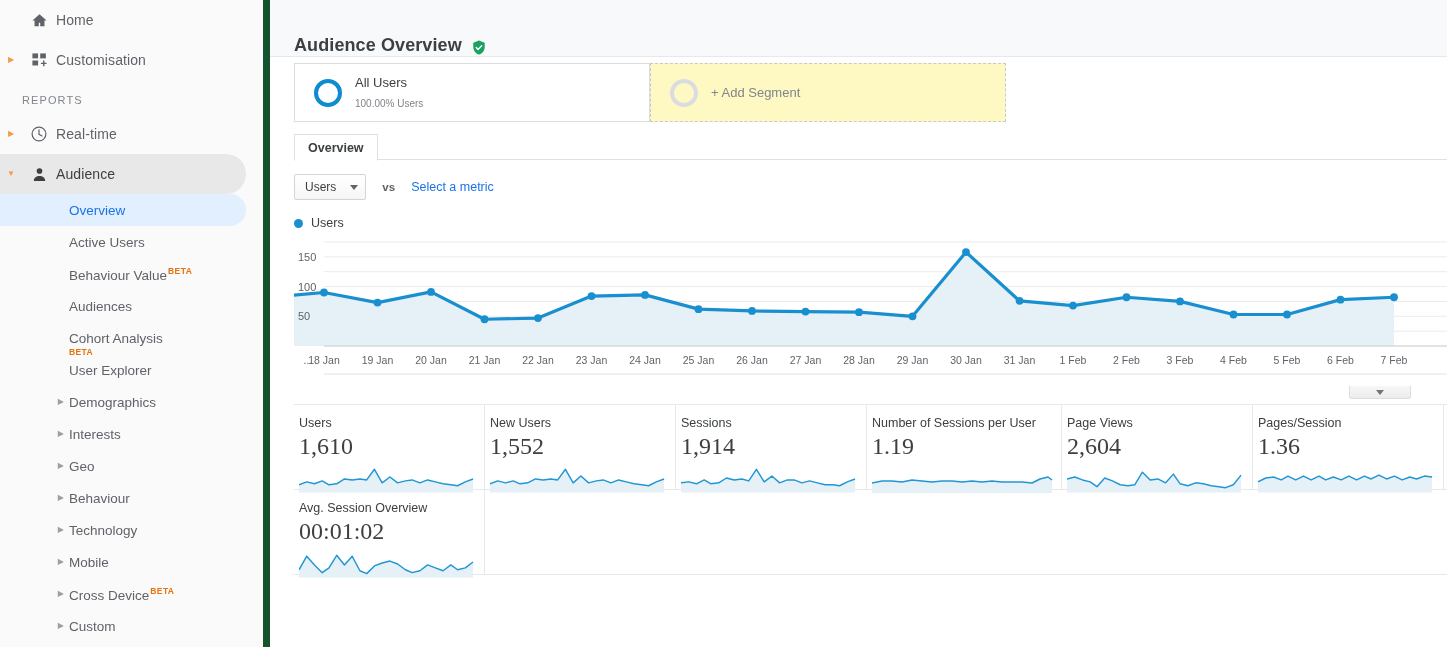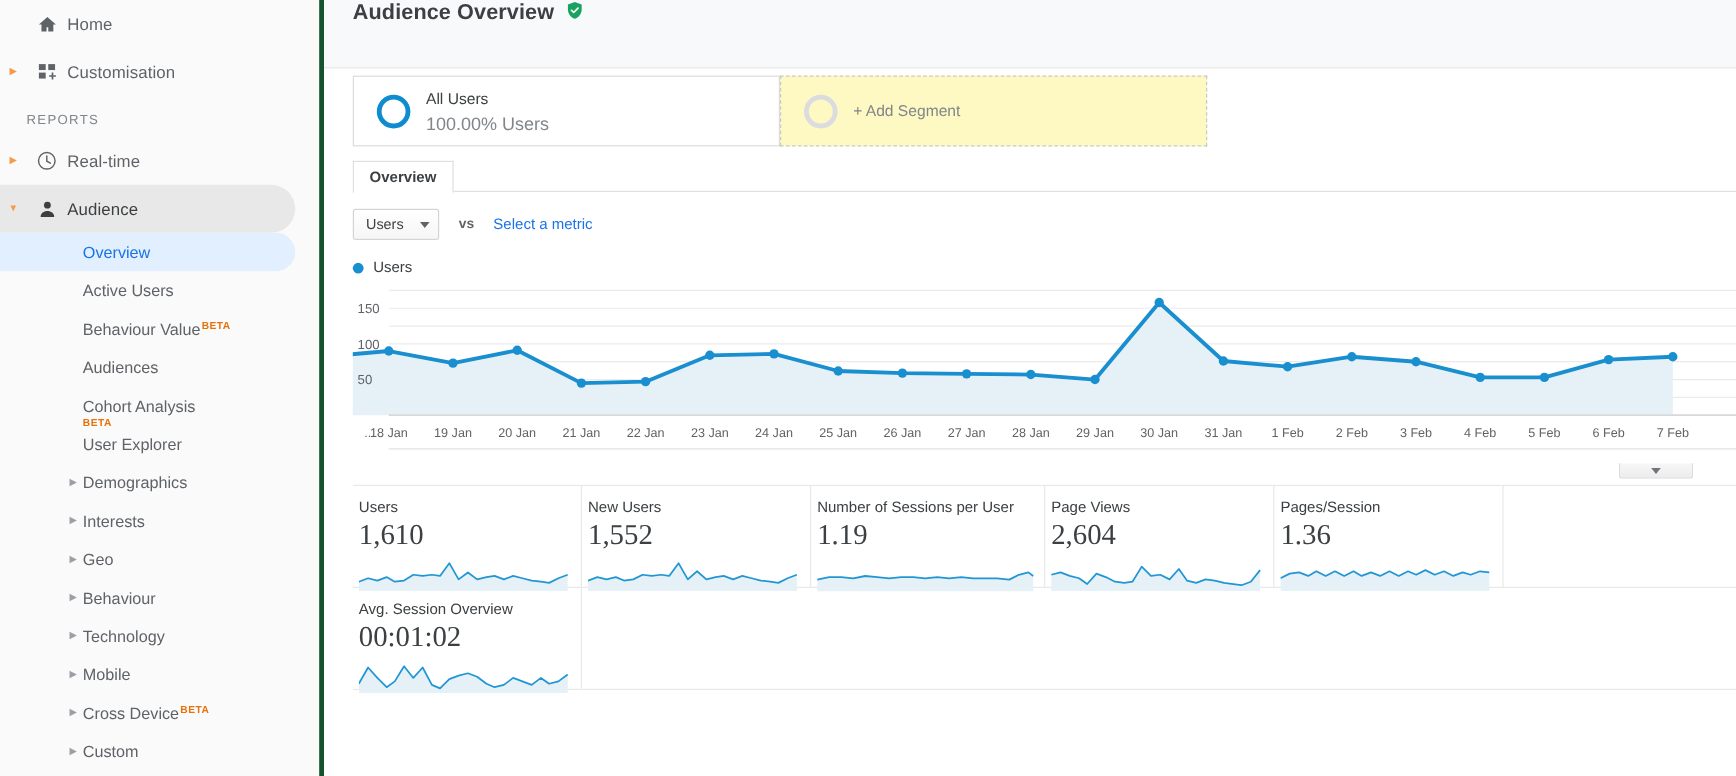--- a/index.html
+++ b/index.html
@@ -12,21 +12,21 @@
     -webkit-font-smoothing: antialiased;
   }
 
   #app { display: flex; width: 1447px; height: 647px; }
 
   
   #sidebar {
     width: 270px;
     height: 647px;
     background: #fafafa;
-    border-right: 4px solid #14532d;
+    border-right: 7px solid #14532d;
     flex: 0 0 270px;
     position: relative;
     overflow: hidden;
   }
   .nav-row {
     display: flex;
     align-items: center;
     height: 40px;
     position: relative;
     cursor: pointer;
@@ -118,21 +118,21 @@
     background: #fff;
     overflow: hidden;
     position: relative;
   }
 
   #page-header {
     height: 57px;
     background: #f8f9fa;
     border-bottom: 1px solid #e8e8e8;
     display: flex;
-    align-items: flex-start;
+    align-items: flex-end;
     padding-left: 24px;
   }
   #page-title {
     font-size: 18px;
     font-weight: 700;
     color: #3c4043;
     letter-spacing: .1px;
   }
   .shield-ok { margin-left: 9px; display: inline-flex; align-items: center; }
 
@@ -157,21 +157,21 @@
   }
   .seg-ring {
     width: 28px; height: 28px;
     border-radius: 50%;
     border: 4px solid #0f8bd0;
     margin-right: 13px;
     flex: 0 0 28px;
   }
   .seg-ring.grey { border-color: #dadce0; }
   .seg-name { font-size: 13px; color: #3c4043; line-height: 16px; }
-  .seg-sub  { font-size: 15px; color: #80868b; line-height: 15px; margin-top: 5px; }
+  .seg-sub  { font-size: 10px; color: #80868b; line-height: 15px; margin-top: 5px; }
   .seg-add  { font-size: 13px; color: #80868b; }
 
   
   #tab-strip {
     margin-top: 12px;
     margin-left: 24px;
     height: 26px;
     position: relative;
     border-bottom: 1px solid #e0e0e0;
     width: calc(100% - 24px);
@@ -547,20 +547,24 @@
     <div id="cards-area">
       <div class="card-row" id="card-row-1">
           <div class="card"><div class="card-title">Users</div><div class="card-value">1,610</div><svg width="176" height="30" viewBox="0 0 182 30" class="card-spark">
               <path d="M 0 22 L 8 19 L 16 21 L 24 18 L 31 22 L 39 21 L 47 16 L 55 17 L 63 16 L 70 17 L 78 6 L 86 20 L 94 14 L 102 20 L 110 18 L 117 17 L 125 20 L 133 17 L 141 19 L 149 21 L 157 22 L 164 23 L 172 19 L 180 16 L 180 30 L 0 30 Z" fill="#e5f0f7"></path>
               <path d="M 0 22 L 8 19 L 16 21 L 24 18 L 31 22 L 39 21 L 47 16 L 55 17 L 63 16 L 70 17 L 78 6 L 86 20 L 94 14 L 102 20 L 110 18 L 117 17 L 125 20 L 133 17 L 141 19 L 149 21 L 157 22 L 164 23 L 172 19 L 180 16" fill="none" stroke="#2196d4" stroke-width="1.5" stroke-linejoin="round"></path>
             </svg></div>
           <div class="card"><div class="card-title">New Users</div><div class="card-value">1,552</div><svg width="176" height="30" viewBox="0 0 182 30" class="card-spark">
               <path d="M 0 21 L 8 18 L 16 20 L 24 18 L 31 21 L 39 20 L 47 16 L 55 17 L 63 16 L 70 17 L 78 6 L 86 20 L 94 13 L 102 20 L 110 18 L 117 17 L 125 20 L 133 17 L 141 19 L 149 21 L 157 22 L 164 23 L 172 19 L 180 16 L 180 30 L 0 30 Z" fill="#e5f0f7"></path>
               <path d="M 0 21 L 8 18 L 16 20 L 24 18 L 31 21 L 39 20 L 47 16 L 55 17 L 63 16 L 70 17 L 78 6 L 86 20 L 94 13 L 102 20 L 110 18 L 117 17 L 125 20 L 133 17 L 141 19 L 149 21 L 157 22 L 164 23 L 172 19 L 180 16" fill="none" stroke="#2196d4" stroke-width="1.5" stroke-linejoin="round"></path>
             </svg></div>
+          <div class="card"><div class="card-title">Sessions</div><div class="card-value">1,914</div><svg width="176" height="30" viewBox="0 0 182 30" class="card-spark">
+              <path d="M 0 20 L 8 19 L 16 21 L 24 17 L 31 21 L 39 20 L 47 15 L 55 17 L 63 16 L 70 18 L 78 6 L 86 19 L 94 13 L 102 20 L 110 17 L 117 17 L 125 20 L 133 18 L 141 20 L 149 22 L 157 22 L 164 23 L 172 19 L 180 16 L 180 30 L 0 30 Z" fill="#e5f0f7"></path>
+              <path d="M 0 20 L 8 19 L 16 21 L 24 17 L 31 21 L 39 20 L 47 15 L 55 17 L 63 16 L 70 18 L 78 6 L 86 19 L 94 13 L 102 20 L 110 17 L 117 17 L 125 20 L 133 18 L 141 20 L 149 22 L 157 22 L 164 23 L 172 19 L 180 16" fill="none" stroke="#2196d4" stroke-width="1.5" stroke-linejoin="round"></path>
+            </svg></div>
           <div class="card wide"><div class="card-title">Number of Sessions per User</div><div class="card-value">1.19</div><svg width="182" height="30" viewBox="0 0 182 30" class="card-spark">
               <path d="M 0 20 L 10 18 L 20 18 L 30 19 L 40 17 L 50 18 L 60 19 L 70 18 L 80 18 L 90 19 L 100 18 L 110 19 L 120 18 L 130 19 L 140 19 L 150 19 L 160 20 L 168 16 L 176 14 L 180 17 L 180 30 L 0 30 Z" fill="#e5f0f7"></path>
               <path d="M 0 20 L 10 18 L 20 18 L 30 19 L 40 17 L 50 18 L 60 19 L 70 18 L 80 18 L 90 19 L 100 18 L 110 19 L 120 18 L 130 19 L 140 19 L 150 19 L 160 20 L 168 16 L 176 14 L 180 17" fill="none" stroke="#2196d4" stroke-width="1.5" stroke-linejoin="round"></path>
             </svg></div>
           <div class="card"><div class="card-title">Page Views</div><div class="card-value">2,604</div><svg width="176" height="30" viewBox="0 0 182 30" class="card-spark">
               <path d="M 0 16 L 8 14 L 16 17 L 24 19 L 31 24 L 39 15 L 47 18 L 55 22 L 63 23 L 70 22 L 78 9 L 86 17 L 94 16 L 102 20 L 110 11 L 117 21 L 125 23 L 133 20 L 141 21 L 149 23 L 157 24 L 164 25 L 172 22 L 180 12 L 180 30 L 0 30 Z" fill="#e5f0f7"></path>
               <path d="M 0 16 L 8 14 L 16 17 L 24 19 L 31 24 L 39 15 L 47 18 L 55 22 L 63 23 L 70 22 L 78 9 L 86 17 L 94 16 L 102 20 L 110 11 L 117 21 L 125 23 L 133 20 L 141 21 L 149 23 L 157 24 L 164 25 L 172 22 L 180 12" fill="none" stroke="#2196d4" stroke-width="1.5" stroke-linejoin="round"></path>
             </svg></div>
           <div class="card"><div class="card-title">Pages/Session</div><div class="card-value">1.36</div><svg width="176" height="30" viewBox="0 0 182 30" class="card-spark">
               <path d="M 0 19 L 8 15 L 16 14 L 24 17 L 31 13 L 39 17 L 47 13 L 55 17 L 63 13 L 70 17 L 78 14 L 86 17 L 94 13 L 102 17 L 110 13 L 117 16 L 125 12 L 133 16 L 141 13 L 149 17 L 157 14 L 164 16 L 172 13 L 180 14 L 180 30 L 0 30 Z" fill="#e5f0f7"></path>

